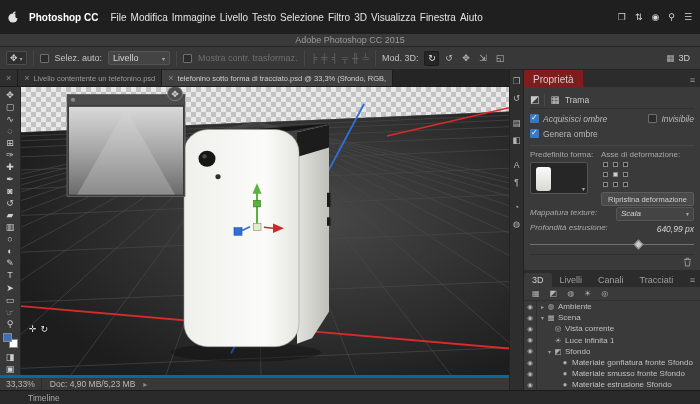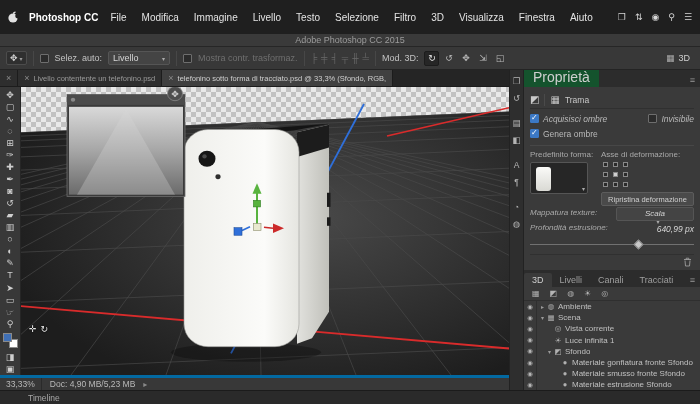--- a/index.html
+++ b/index.html
@@ -3,21 +3,21 @@
 <meta charset="utf-8">
 <style>
   *{box-sizing:border-box;margin:0;padding:0;font-family:"Liberation Sans","DejaVu Sans",sans-serif;}
   html,body{width:700px;height:404px;overflow:hidden;background:#1f1f1f;}
   .app{width:700px;height:404px;display:flex;flex-direction:column;position:relative;}
 
   
   .menubar{height:17px;background:#1f1f1f;display:flex;align-items:center;padding:17px 8px;font-size:10px;color:#e3e3e3;flex:none;}
   .apple-wrap{display:inline-flex;margin-right:10px;}
   .appname{font-weight:bold;color:#fff;margin-right:12px;white-space:nowrap;}
-  .menu-items{display:flex;gap:15px;white-space:nowrap;}
+  .menu-items{display:flex;gap:4px;white-space:nowrap;}
   .menu-item{cursor:default;}
   .menu-right{margin-left:auto;display:flex;gap:9px;color:#d8d8d8;font-size:9px;}
   .mstat{cursor:default;}
 
   
   .titlebar{height:13px;background:#3a3a3a;border-bottom:1px solid #262626;display:flex;align-items:center;justify-content:center;font-size:9px;color:#9c9c9c;flex:none;}
 
   
   .optionsbar{height:23px;background:#383838;border-bottom:1px solid #242424;display:flex;align-items:center;gap:6px;padding:0 6px;font-size:9px;color:#c3c3c3;flex:none;white-space:nowrap;}
   .tool-preset{display:inline-flex;align-items:center;gap:2px;border:1px solid #4c4c4c;background:#2f2f2f;border-radius:2px;padding:1px 3px;font-size:9px;color:#d5d5d5;}
@@ -69,21 +69,21 @@
   .doc{padding:0 8px;}
   .status-caret{color:#8a8a8a;font-size:8px;}
 
   
   .strip{width:15px;background:#2e2e2e;border-left:1px solid #222;border-right:1px solid #222;display:flex;flex-direction:column;align-items:center;padding-top:6px;gap:7px;font-size:8.5px;color:#b5b5b5;flex:none;}
   .strip-icon{cursor:default;}
 
   
   .panels{width:176px;background:#3a3a3a;display:flex;flex-direction:column;flex:none;overflow:hidden;}
   .phead,.dtabs{height:17px;background:#2c2c2c;display:flex;align-items:flex-end;flex:none;}
-  .ptab{background:#14532d;padding:17px 9px 2px;font-size:14px;color:#cfcfcf;border-radius:2px 2px 0 0;}
+  .ptab{background:#7f1d1d;padding:17px 9px 2px;font-size:10px;color:#cfcfcf;border-radius:2px 2px 0 0;}
   .pmenu{margin-left:auto;color:#999;font-size:9px;padding:0 5px 2px;}
   .pbody{background:#3a3a3a;padding:4px 6px 0;font-size:8.5px;color:#b9b9b9;flex:none;}
   .prow{display:flex;align-items:center;gap:5px;min-height:15px;}
   .prow.between{justify-content:space-between;font-style:italic;}
   .mesh-row{height:18px;border-bottom:1px solid #303030;margin-bottom:2px;}
   .micon{font-size:10px;color:#c9c9c9;}
   .vsep2{width:1px;height:12px;background:#2c2c2c;border-right:1px solid #4a4a4a;}
   .mlabel{color:#c9c9c9;}
   .chkline{display:inline-flex;align-items:center;gap:4px;}
   .hr{height:1px;background:#2f2f2f;border-bottom:1px solid #474747;margin:4px 0;}
@@ -91,21 +91,21 @@
   .colL{width:66px;flex:none;}
   .colR{flex:1;min-width:0;}
   .plabel{font-size:8px;color:#a9a9a9;margin-bottom:3px;white-space:nowrap;}
   .preset-box{width:58px;height:32px;background:#262626;border:1px solid #555;border-radius:2px;position:relative;}
   .preset-thumb{position:absolute;left:5px;top:4px;width:15px;height:24px;background:linear-gradient(180deg,#fafaf8,#d9d9d4);border-radius:3px;}
   .preset-caret{position:absolute;right:2px;bottom:1px;font-size:6px;color:#aaa;}
   .axis-grid{display:grid;grid-template-columns:repeat(3,5px);grid-auto-rows:5px;gap:5px;margin:1px 0 5px 2px;}
   .axis-cell{width:5px;height:5px;border:1px solid #8a8a8a;background:#2b2b2b;}
   .axis-cell.sel{background:#cfcfcf;}
   .pbtn{width:100%;height:14px;background:#4a4a4a;border:1px solid #5c5c5c;border-radius:2px;font-size:7.5px;color:#cfcfcf;}
-  .select.small{min-width:78px;height:14px;font-size:8px;flex-direction:column;}
+  .select.small{min-width:78px;height:14px;font-size:8px;}
   .pvalue{color:#d5d5d5;}
   .slider{position:relative;height:10px;margin-top:4px;}
   .track{position:absolute;left:0;right:0;top:4px;height:1px;background:#717171;}
   .handle{position:absolute;top:1px;width:7px;height:7px;background:#c9c9c9;border:1px solid #8a8a8a;transform:rotate(45deg);}
   .pfoot{display:flex;justify-content:flex-end;border-top:1px solid #303030;margin-top:4px;padding:2px 2px 3px;}
 
   .dtab{padding:2px 8px;font-size:9px;color:#9f9f9f;}
   .dtab.active{background:#3a3a3a;color:#cfcfcf;border-radius:2px 2px 0 0;}
   .frow{height:14px;background:#3a3a3a;border-bottom:1px solid #2f2f2f;display:flex;align-items:center;gap:10px;padding:0 8px;font-size:8px;color:#b5b5b5;flex:none;}
   .tree{flex:1;overflow:hidden;background:#3a3a3a;}

